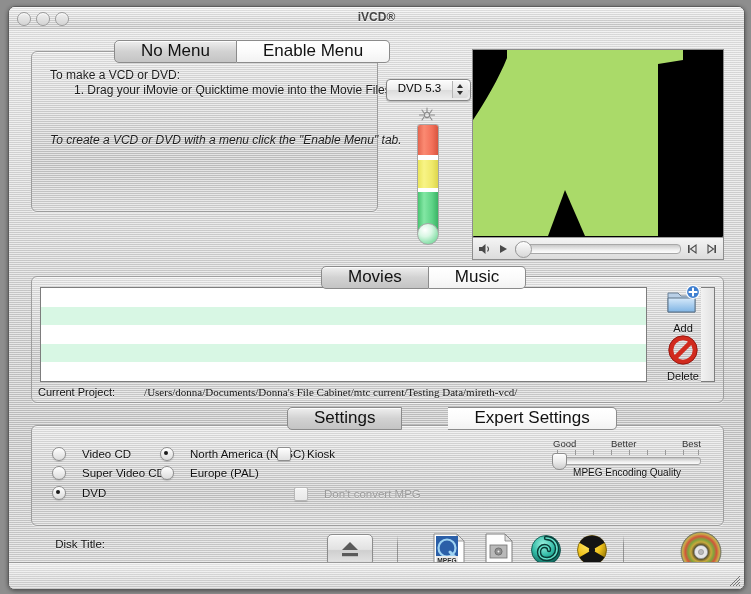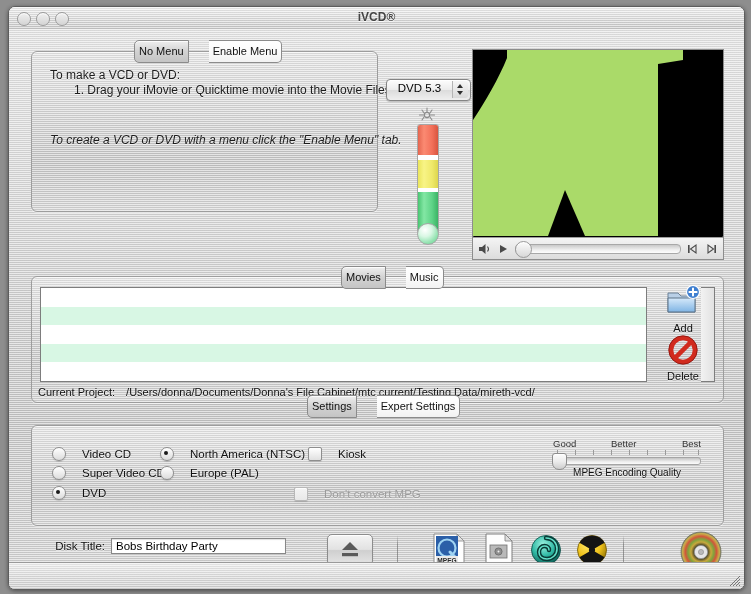--- a/index.html
+++ b/index.html
@@ -55,24 +55,24 @@
 
   
   .group{
     position:absolute;border:1px solid #9d9d9d;border-radius:6px;
     box-shadow:inset 0 1px 0 rgba(255,255,255,.55), 0 1px 0 rgba(255,255,255,.5);
   }
 
   
   .tabs{position:absolute;display:flex;z-index:6;}
   .tab{
-    height:21px;line-height:20px;padding:0 4px;font-size:11px;color:#111;
+    height:21px;line-height:20px;padding:0 26px;font-size:17px;color:#111;
     border:1px solid #8b8b8b;
     box-shadow:inset 0 1px 0 rgba(255,255,255,.85);
-    white-space:nowrap;cursor:default;margin-left:20px;
+    white-space:nowrap;cursor:default;
   }
   .tab:first-child{border-radius:5px 0 0 5px;}
   .tab:last-child{border-radius:0 5px 5px 0;border-left:none;}
   .tab.active{
     background:linear-gradient(to bottom,#efefef 0%,#d2d2d2 50%,#c4c4c4 100%);
   }
   .tab.inactive{
     background:linear-gradient(to bottom,#ffffff 0%,#fbfbfb 50%,#f2f2f2 100%);
   }
 
@@ -161,21 +161,21 @@
   .lrow{height:18.6px;}
   .lrow.alt{background:#d8f7e4;}
   .lrow.plain{background:#fff;}
   #listscroll{
     position:absolute;right:8px;top:10px;width:13px;height:93px;
     border:1px solid #7d7d7d;border-left:none;
     background:linear-gradient(to right,#f2f2f2,#e2e2e2);
   }
   #projline{position:absolute;left:6px;bottom:4px;font-size:11px;color:#111;
             white-space:nowrap;text-shadow:0 1px 0 rgba(255,255,255,.6);}
-  #projline .val{margin-left:8px;}
+  #projline .val{margin-left:26px;font-family:Liberation Serif, serif;}
 
   
   .sidebtn{position:absolute;width:60px;text-align:center;cursor:default;}
   .sidelbl{font-size:11px;color:#111;margin-top:1px;
            text-shadow:0 1px 0 rgba(255,255,255,.6);}
 
   
   #setgroup{left:22px;top:396px;width:691px;height:99px;}
   .radio-row{position:absolute;font-size:11.5px;color:#111;display:flex;
              align-items:center;gap:16px;white-space:nowrap;cursor:default;
@@ -214,21 +214,21 @@
     position:absolute;left:-2px;top:-5px;width:13px;height:15px;
     border:1px solid #8d8d8d;border-radius:3px 3px 7px 7px;
     background:linear-gradient(to bottom,#fcfcfc 0%,#ececec 50%,#cdcdcd 100%);
     box-shadow:inset 0 1px 0 #fff;cursor:default;
   }
   .slabel{text-align:center;font-size:10px;color:#111;margin-top:2px;
           text-shadow:0 1px 0 rgba(255,255,255,.6);}
 
   
   #bottom{position:absolute;left:22px;top:500px;width:691px;height:48px;}
-  .fieldrow{position:absolute;display:flex;align-items:center;gap:6px;}
+  .fieldrow{position:absolute;display:flex;align-items:center;gap:18px;}
   .fieldlbl{font-size:11.5px;color:#111;width:74px;text-align:right;
             text-shadow:0 1px 0 rgba(255,255,255,.6);}
   .tfield{
     width:175px;height:16px;border:1px solid #888;background:#fff;
     font-size:11.5px;color:#000;padding:0 4px;box-sizing:border-box;
     font-family:"Liberation Sans",sans-serif;line-height:16px;
     box-shadow:inset 0 1px 1px rgba(0,0,0,.12);
   }
   .toolitem{position:absolute;text-align:center;cursor:default;}
   .toollbl{font-size:11.5px;color:#111;margin-top:1px;
@@ -377,21 +377,21 @@
       <div class="sidebtn" style="left:621px;top:58px;">
         <svg width="30" height="30" viewBox="0 0 30 30">
           <circle cx="15" cy="15" r="12" fill="none" stroke="#d12b1e" stroke-width="4.6"></circle>
           <line x1="6.6" y1="23.4" x2="23.4" y2="6.6" stroke="#d12b1e" stroke-width="4.6"></line>
           <circle cx="15" cy="15" r="14.2" fill="none" stroke="#8e1610" stroke-width="0.9"></circle>
         </svg>
         <div class="sidelbl">Delete</div>
       </div>
     </div>
 
-    <div class="tabs" style="left:278px;top:366px;">
+    <div class="tabs" style="left:278px;top:378px;gap:46px;">
       <div class="tab active">Settings</div>
       <div class="tab inactive">Expert Settings</div>
     </div>
 
     <div id="setgroup" class="group metal">
 
       <div class="radio-row" style="left:20px;top:21px;">
         <span class="radio"></span>
         <span>Video CD</span>
       </div>
@@ -406,21 +406,21 @@
 
       <div class="radio-row" style="left:128px;top:21px;">
         <span class="radio on"></span>
         <span>North America (NTSC)</span>
       </div>
       <div class="radio-row" style="left:128px;top:40px;">
         <span class="radio"></span>
         <span>Europe (PAL)</span>
       </div>
 
-      <div class="radio-row" style="left:276px;top:21px;">
+      <div class="radio-row" style="left:245px;top:21px;">
         <span class="check"></span>
         <span>Kiosk</span>
       </div>
       <div class="radio-row dim" style="left:262px;top:61px;">
         <span class="check"></span>
         <span>Don't convert MPG</span>
       </div>
 
       <div class="slider-block" style="left:521px;top:12px;">
         <div class="slider-ticklabels">
@@ -444,21 +444,20 @@
         </div>
         <div class="slabel">MPEG Encoding Quality</div>
       </div>
 
     </div>
 
     <div id="bottom">
 
       <div class="fieldrow" style="left:0;top:9px;">
         <span class="fieldlbl">Disk Title:</span>
-        <input class="tfield" type="text" value="Bobs Birthday Party" style="">
       </div>
       <div class="fieldrow" style="left:0;top:35px;">
         <span class="fieldlbl">Author Name:</span>
         <input class="tfield" type="text" value="Unspecified Author" style="">
       </div>
 
       <div class="toolitem" style="left:296px;top:5px;width:46px;">
         <div id="ejectbtn">
           <svg width="22" height="18" viewBox="0 0 22 18" style="position:absolute;left:11px;top:6px;">
             <path d="M11,1 L19,9 L3,9 Z" fill="#5a5a5a"></path>

